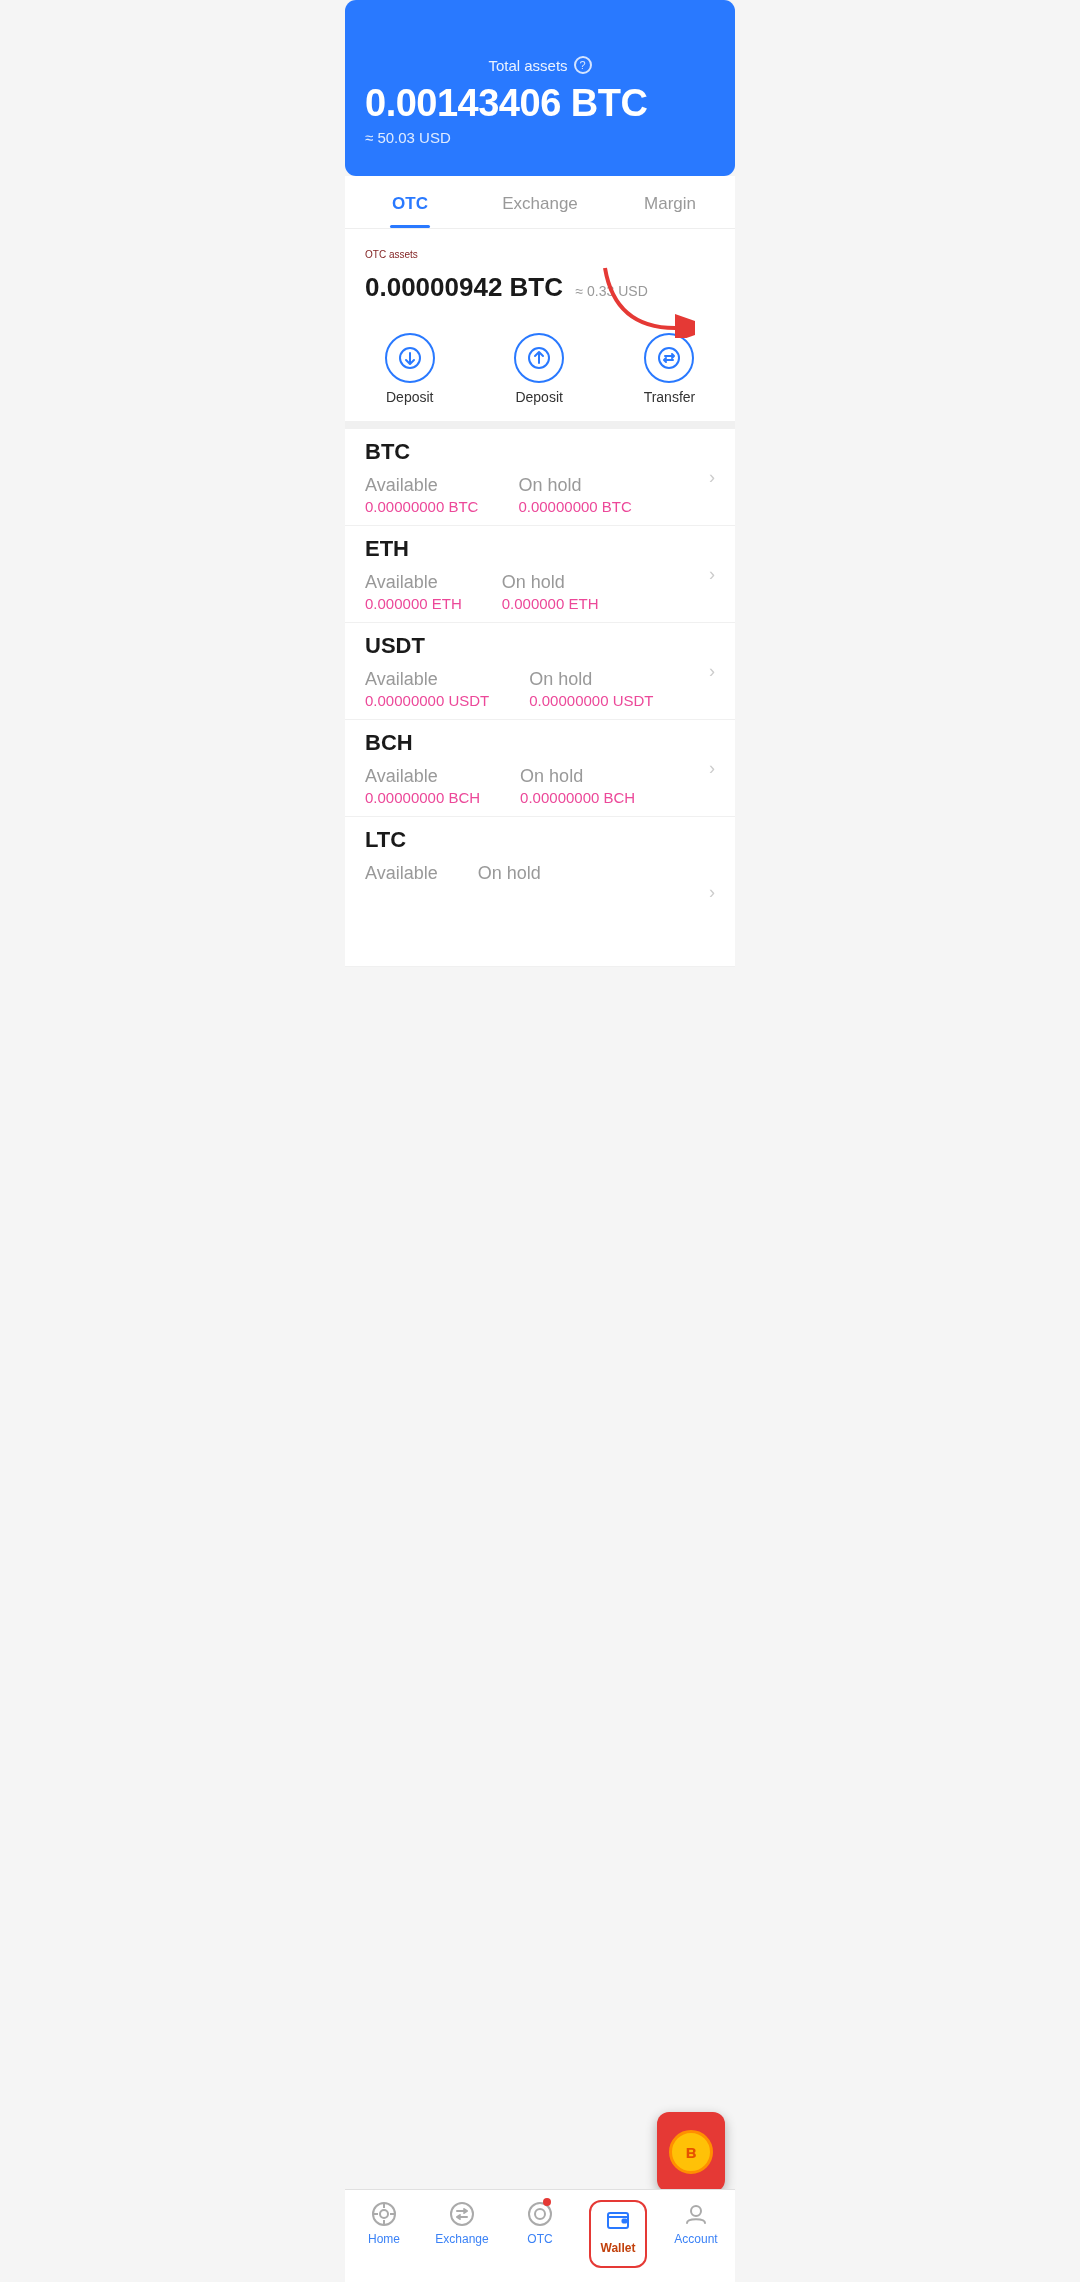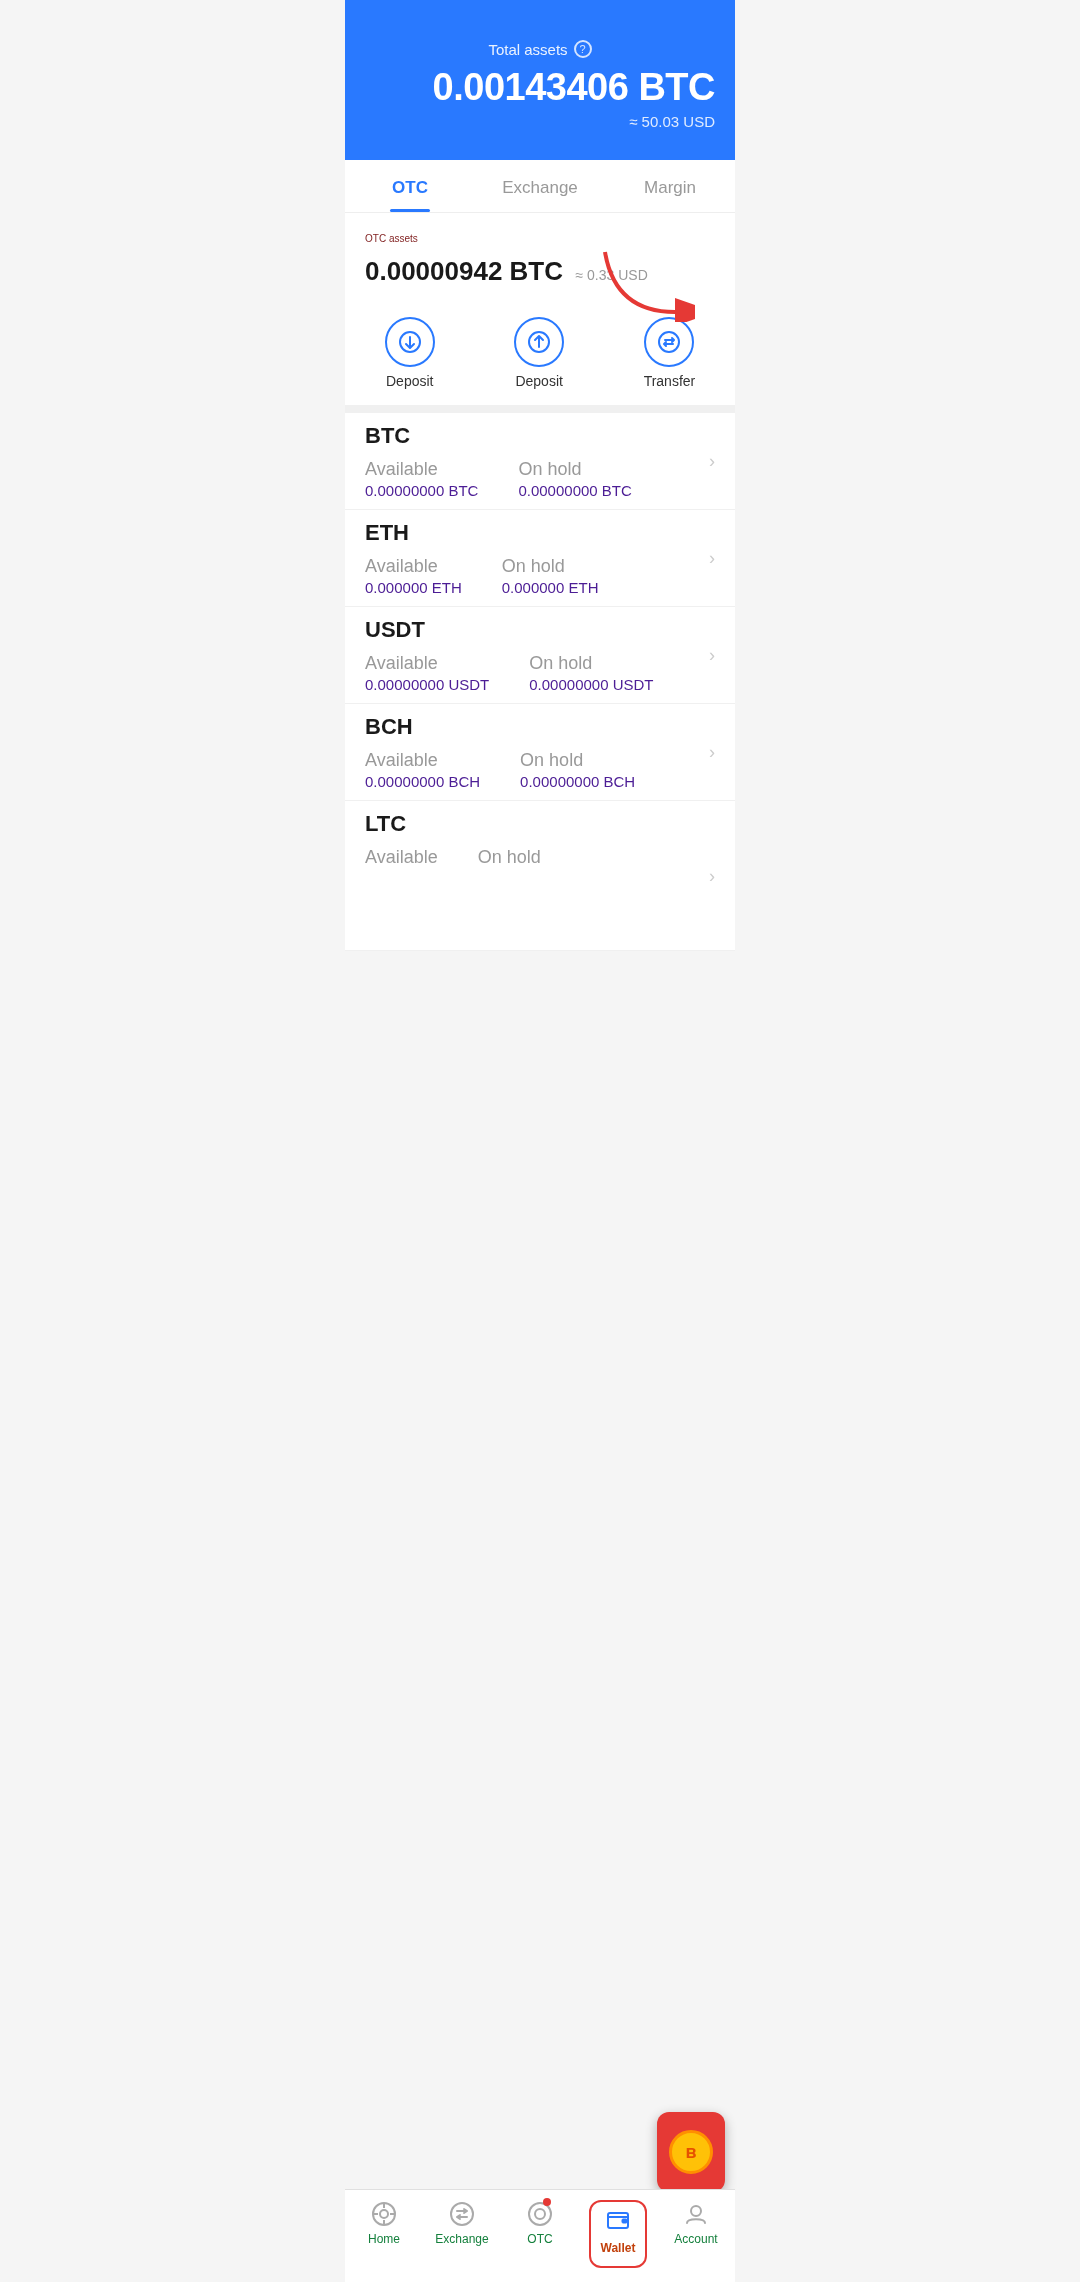--- a/index.html
+++ b/index.html
@@ -9,23 +9,24 @@
       background: #f5f5f5;
       width: 390px;
       margin: 0 auto;
       position: relative;
       overflow-x: hidden;
     }
 
     
     .header {
       background: #2979ff;
-      padding: 40px 20px 30px;
-      text-align: right;
+      padding: 56px 20px 30px;
+      text-align: left;
       color: white;
+      border-radius: 11px;
     }
     .header-top-bar {
       display: flex;
       align-items: center;
       justify-content: center;
       margin-bottom: 8px;
       gap: 6px;
     }
     .total-assets-label {
       font-size: 15px;
@@ -163,21 +164,21 @@
       gap: 40px;
     }
     .currency-detail-group {}
     .detail-label {
       font-size: 18px;
       color: #999;
       margin-bottom: 2px;
     }
     .detail-value {
       font-size: 15px;
-      color: #4c1d95;
+      color: #ec4899;
     }
     .chevron {
       position: absolute;
       right: 20px;
       top: 50%;
       transform: translateY(-50%);
       color: #ccc;
       font-size: 18px;
     }
 
@@ -204,21 +205,21 @@
     }
     .nav-icon {
       width: 28px; height: 28px;
       display: flex;
       align-items: center;
       justify-content: center;
       margin-bottom: 4px;
     }
     .nav-label {
       font-size: 12px;
-      color: #15803d;
+      color: #3b82f6;
     }
     .nav-item.active .nav-label {
       color: #2979ff;
     }
     .nav-item.active .nav-icon svg circle,
     .nav-item.active .nav-icon svg path,
     .nav-item.active .nav-icon svg rect {
       stroke: #2979ff;
     }
 

